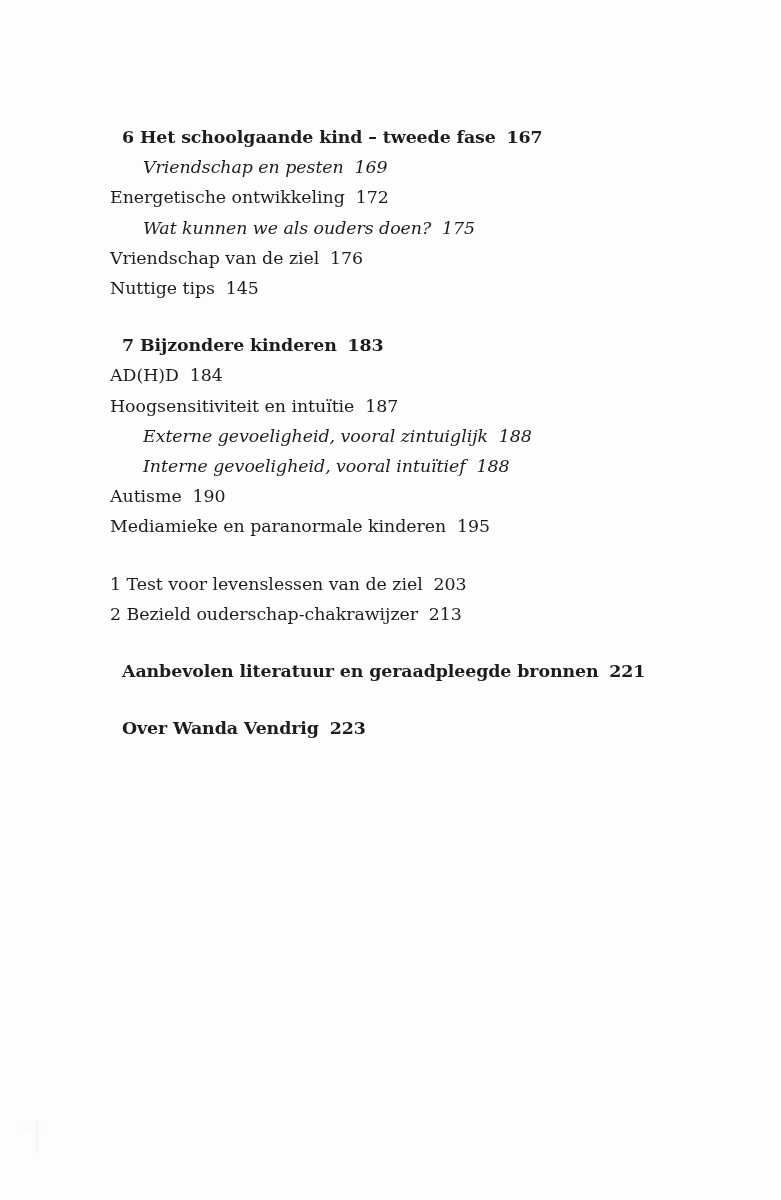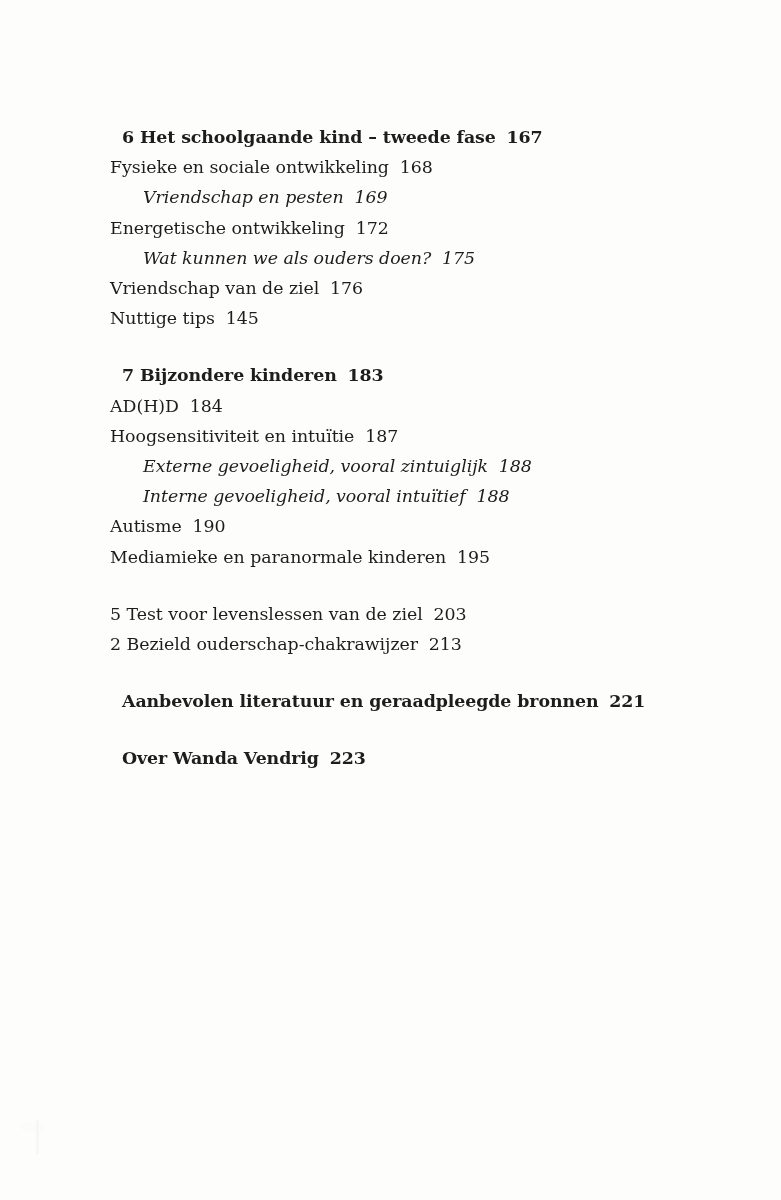--- a/index.html
+++ b/index.html
@@ -71,38 +71,37 @@
   }
 </style>
 </head>
 <body>
 
 <div class="page">
 
   <div class="toc">
       <div class="block">
         <div class="entry level-head"><span class="title">6 Het schoolgaande kind – tweede fase</span><span class="pg">167</span></div>
-        <div class="entry level-main"><span class="title">Fysieke en sociale ontwikkeling</span><span class="pg">168</span></div>
         <div class="entry level-sub"><span class="title">Vriendschap en pesten</span><span class="pg">169</span></div>
         <div class="entry level-main"><span class="title">Energetische ontwikkeling</span><span class="pg">172</span></div>
         <div class="entry level-sub"><span class="title">Wat kunnen we als ouders doen?</span><span class="pg">175</span></div>
         <div class="entry level-main"><span class="title">Vriendschap van de ziel</span><span class="pg">176</span></div>
         <div class="entry level-main"><span class="title">Nuttige tips</span><span class="pg">145</span></div>
       </div>
       <div class="block">
         <div class="entry level-head"><span class="title">7 Bijzondere kinderen</span><span class="pg">183</span></div>
         <div class="entry level-main"><span class="title">AD(H)D</span><span class="pg">184</span></div>
         <div class="entry level-main"><span class="title">Hoogsensitiviteit en intuïtie</span><span class="pg">187</span></div>
         <div class="entry level-sub"><span class="title">Externe gevoeligheid, vooral zintuiglijk</span><span class="pg">188</span></div>
         <div class="entry level-sub"><span class="title">Interne gevoeligheid, vooral intuïtief</span><span class="pg">188</span></div>
         <div class="entry level-main"><span class="title">Autisme</span><span class="pg">190</span></div>
         <div class="entry level-main"><span class="title">Mediamieke en paranormale kinderen</span><span class="pg">195</span></div>
       </div>
       <div class="block">
-        <div class="entry level-main"><span class="title">5 Test voor levenslessen van de ziel</span><span class="pg">203</span></div>
+        <div class="entry level-main"><span class="title">1 Test voor levenslessen van de ziel</span><span class="pg">203</span></div>
         <div class="entry level-main"><span class="title">2 Bezield ouderschap-chakrawijzer</span><span class="pg">213</span></div>
       </div>
       <div class="block">
         <div class="entry level-head"><span class="title">Aanbevolen literatuur en geraadpleegde bronnen</span><span class="pg">221</span></div>
       </div>
       <div class="block">
         <div class="entry level-head"><span class="title">Over Wanda Vendrig</span><span class="pg">223</span></div>
       </div>
     </div>
 

